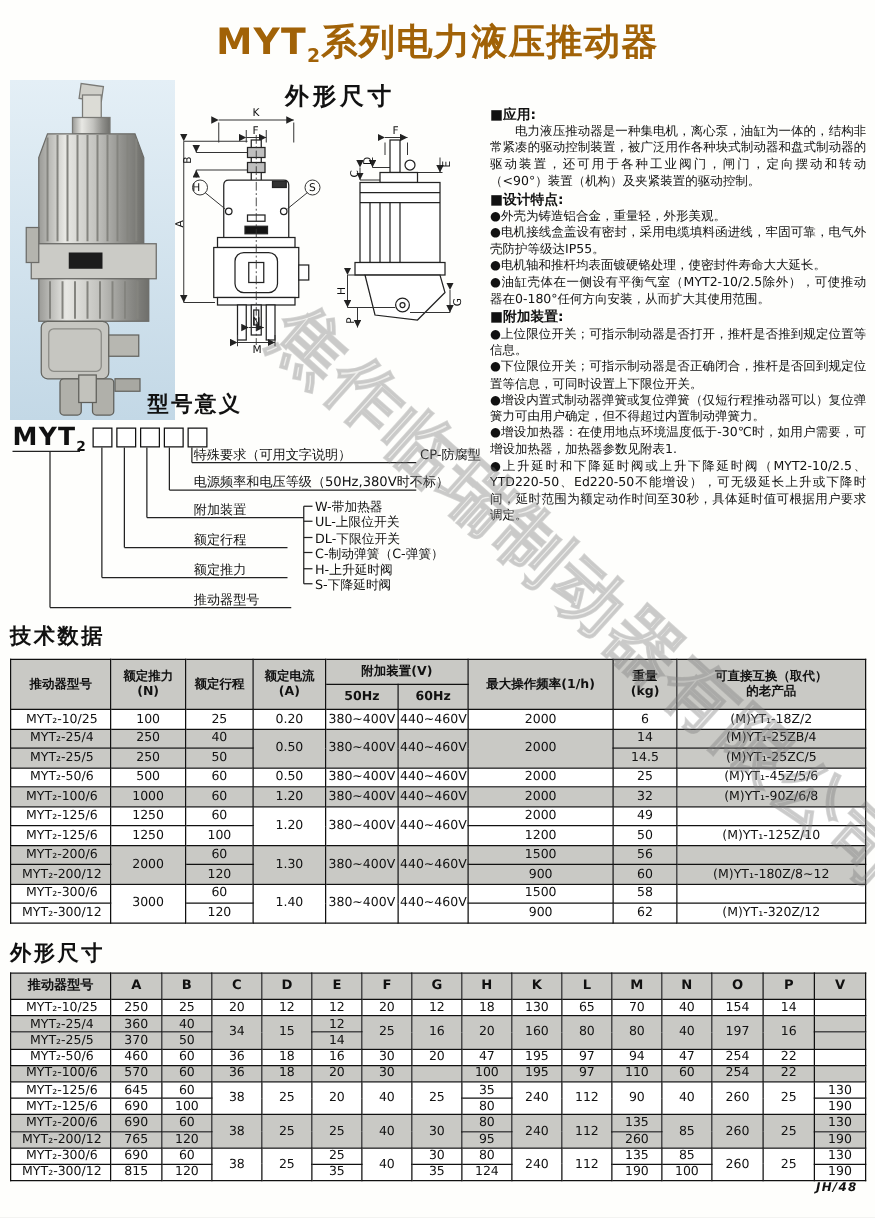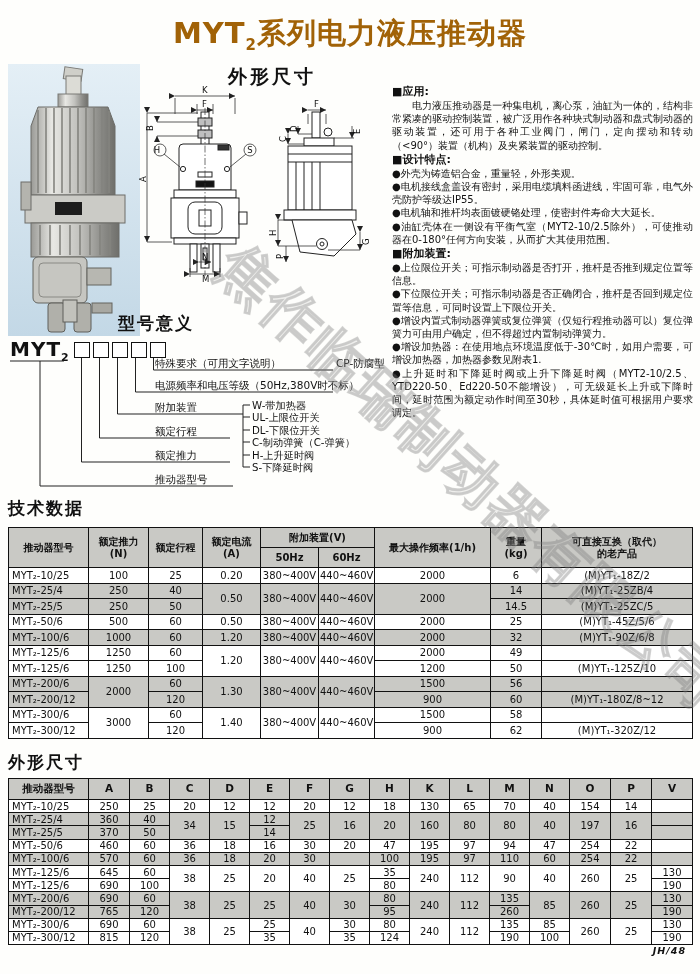--- a/index.html
+++ b/index.html
@@ -37,21 +37,21 @@
   table{border-collapse:collapse;table-layout:fixed;position:absolute;left:8px;background:#fff;}
   .tbl-tech{top:527px;width:684px;}
   .tbl-dims{top:778px;width:684px;}
   th,td{border:1px solid #111;text-align:center;vertical-align:middle;padding:0 1px;overflow:hidden;}
   th{background:#c9c9c5;font-weight:bold;white-space:pre-line;font-size:10px;line-height:11.5px;}
   .tbl-tech th{height:19px;}
   .tbl-dims th{height:20px;font-size:10.5px;}
   .tbl-tech td{height:14.5px;font-size:10px;line-height:11px;}
   .tbl-dims td{height:12.2px;font-size:10px;line-height:11px;}
   tr.shade td{background:#c9c9c5;}
-  td.model-cell{text-align:left;padding-left:3px;}
+  td.model-cell{text-align:center;padding-left:3px;}
   
   .footer{position:absolute;right:14px;top:945px;font-size:9.5px;font-weight:bold;font-style:italic;letter-spacing:1px;}
   .watermark{position:absolute;left:252px;top:228px;font-size:58px;font-weight:bold;white-space:nowrap;
              transform:rotate(42deg);transform-origin:left top;color:rgba(145,145,145,0.14);
              -webkit-text-stroke:1.2px rgba(120,120,120,0.30);pointer-events:none;z-index:6;letter-spacing:2px;}
 </style>
 </head>
 <body>
 
 <div class="page">

